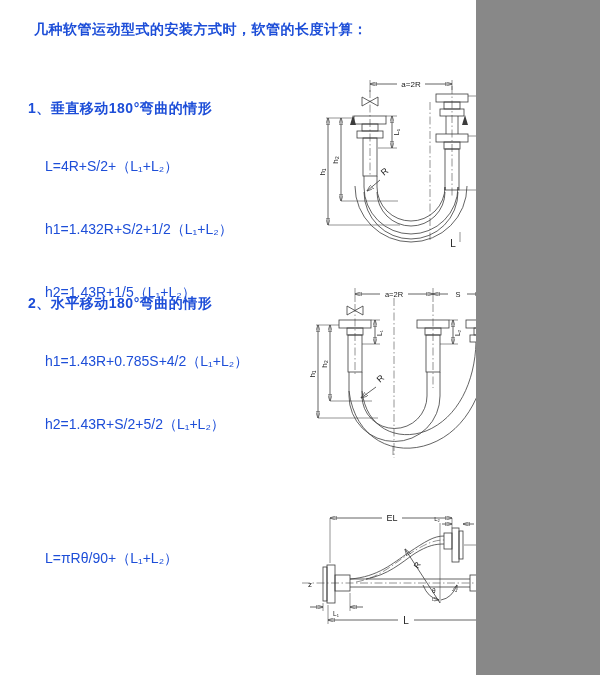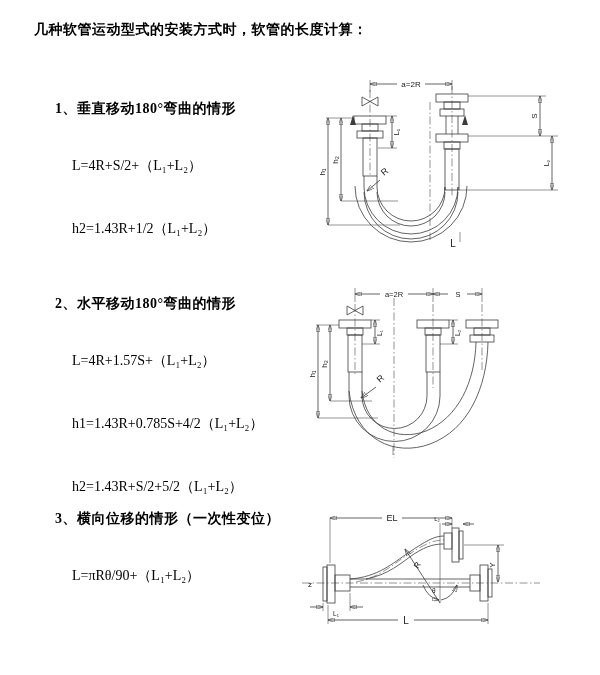--- a/index.html
+++ b/index.html
@@ -1,19 +1,19 @@
 <!DOCTYPE html>
 <html><head>
 <meta charset="utf-8">
 <style>
   html,body{margin:0;padding:0;background:#888;}
-  #page{position:relative;width:600px;height:675px;background:#ffffff;overflow:hidden;
-        font-family:"Liberation Sans","DejaVu Sans",sans-serif;color:#000000;}
+  #page{position:relative;width:476px;height:675px;background:#ffffff;overflow:hidden;
+        font-family:"Liberation Sans","DejaVu Sans",sans-serif;color:#1d4ed8;}
   .title{position:absolute;left:34px;top:21px;font-size:14px;font-weight:bold;letter-spacing:.5px;}
-  .section{position:absolute;left:55px;font-family:Liberation Serif, serif;}
+  .section{position:absolute;left:28px;}
   .heading{font-size:14px;font-weight:bold;letter-spacing:.5px;}
   .formulas{margin:8px 0 0 17px;font-size:14px;}
   .formula{height:30px;line-height:30px;white-space:nowrap;margin-top:33px;}
   svg{position:absolute;}
   .dwg path,.dwg rect,.dwg line{fill:none;stroke:#3c3c3c;stroke-width:.8;}
   .dwg .thin{stroke-width:.55;}
   .dwg .cl{stroke-width:.55;stroke-dasharray:8 2.5 1.5 2.5;}
   .dwg .solid{fill:#3c3c3c;stroke:none;}
   .dwg text{fill:#1a1a1a;stroke:none;font-family:"Liberation Sans","DejaVu Sans",sans-serif;}
 </style>
@@ -21,35 +21,34 @@
 <body>
 
 <div id="page">
 
   <div class="title">几种软管运动型式的安装方式时，软管的长度计算：</div>
 
   <div class="section" style="top:100px">
     <div class="heading">1、垂直移动180°弯曲的情形</div>
     <div class="formulas">
       <div class="formula">L=4R+S/2+（L₁+L₂）</div>
-      <div class="formula">h2=1.43R+1/2（L₁+L₂）</div>
+      <div class="formula">h1=1.432R+S/2+1/2（L₁+L₂）</div>
+      <div class="formula">h2=1.43R+1/5（L₁+L₂）</div>
     </div>
   </div>
 
   <div class="section" style="top:295px">
     <div class="heading">2、水平移动180°弯曲的情形</div>
     <div class="formulas">
-      <div class="formula">L=4R+1.57S+（L₁+L₂）</div>
       <div class="formula">h1=1.43R+0.785S+4/2（L₁+L₂）</div>
       <div class="formula">h2=1.43R+S/2+5/2（L₁+L₂）</div>
     </div>
   </div>
 
   <div class="section" style="top:510px">
-    <div class="heading">3、横向位移的情形（一次性变位）</div>
     <div class="formulas">
       <div class="formula">L=πRθ/90+（L₁+L₂）</div>
     </div>
   </div>
 
   <svg class="dwg" width="280" height="185" viewBox="0 0 280 185" style="left:300px;top:70px">
     <defs>
       <marker id="a1" markerWidth="9" markerHeight="6" refX="8.5" refY="3" orient="auto-start-reverse">
         <path d="M0,0 L9,3 L0,6 Z" fill="#3c3c3c" stroke="none"></path>
       </marker>

